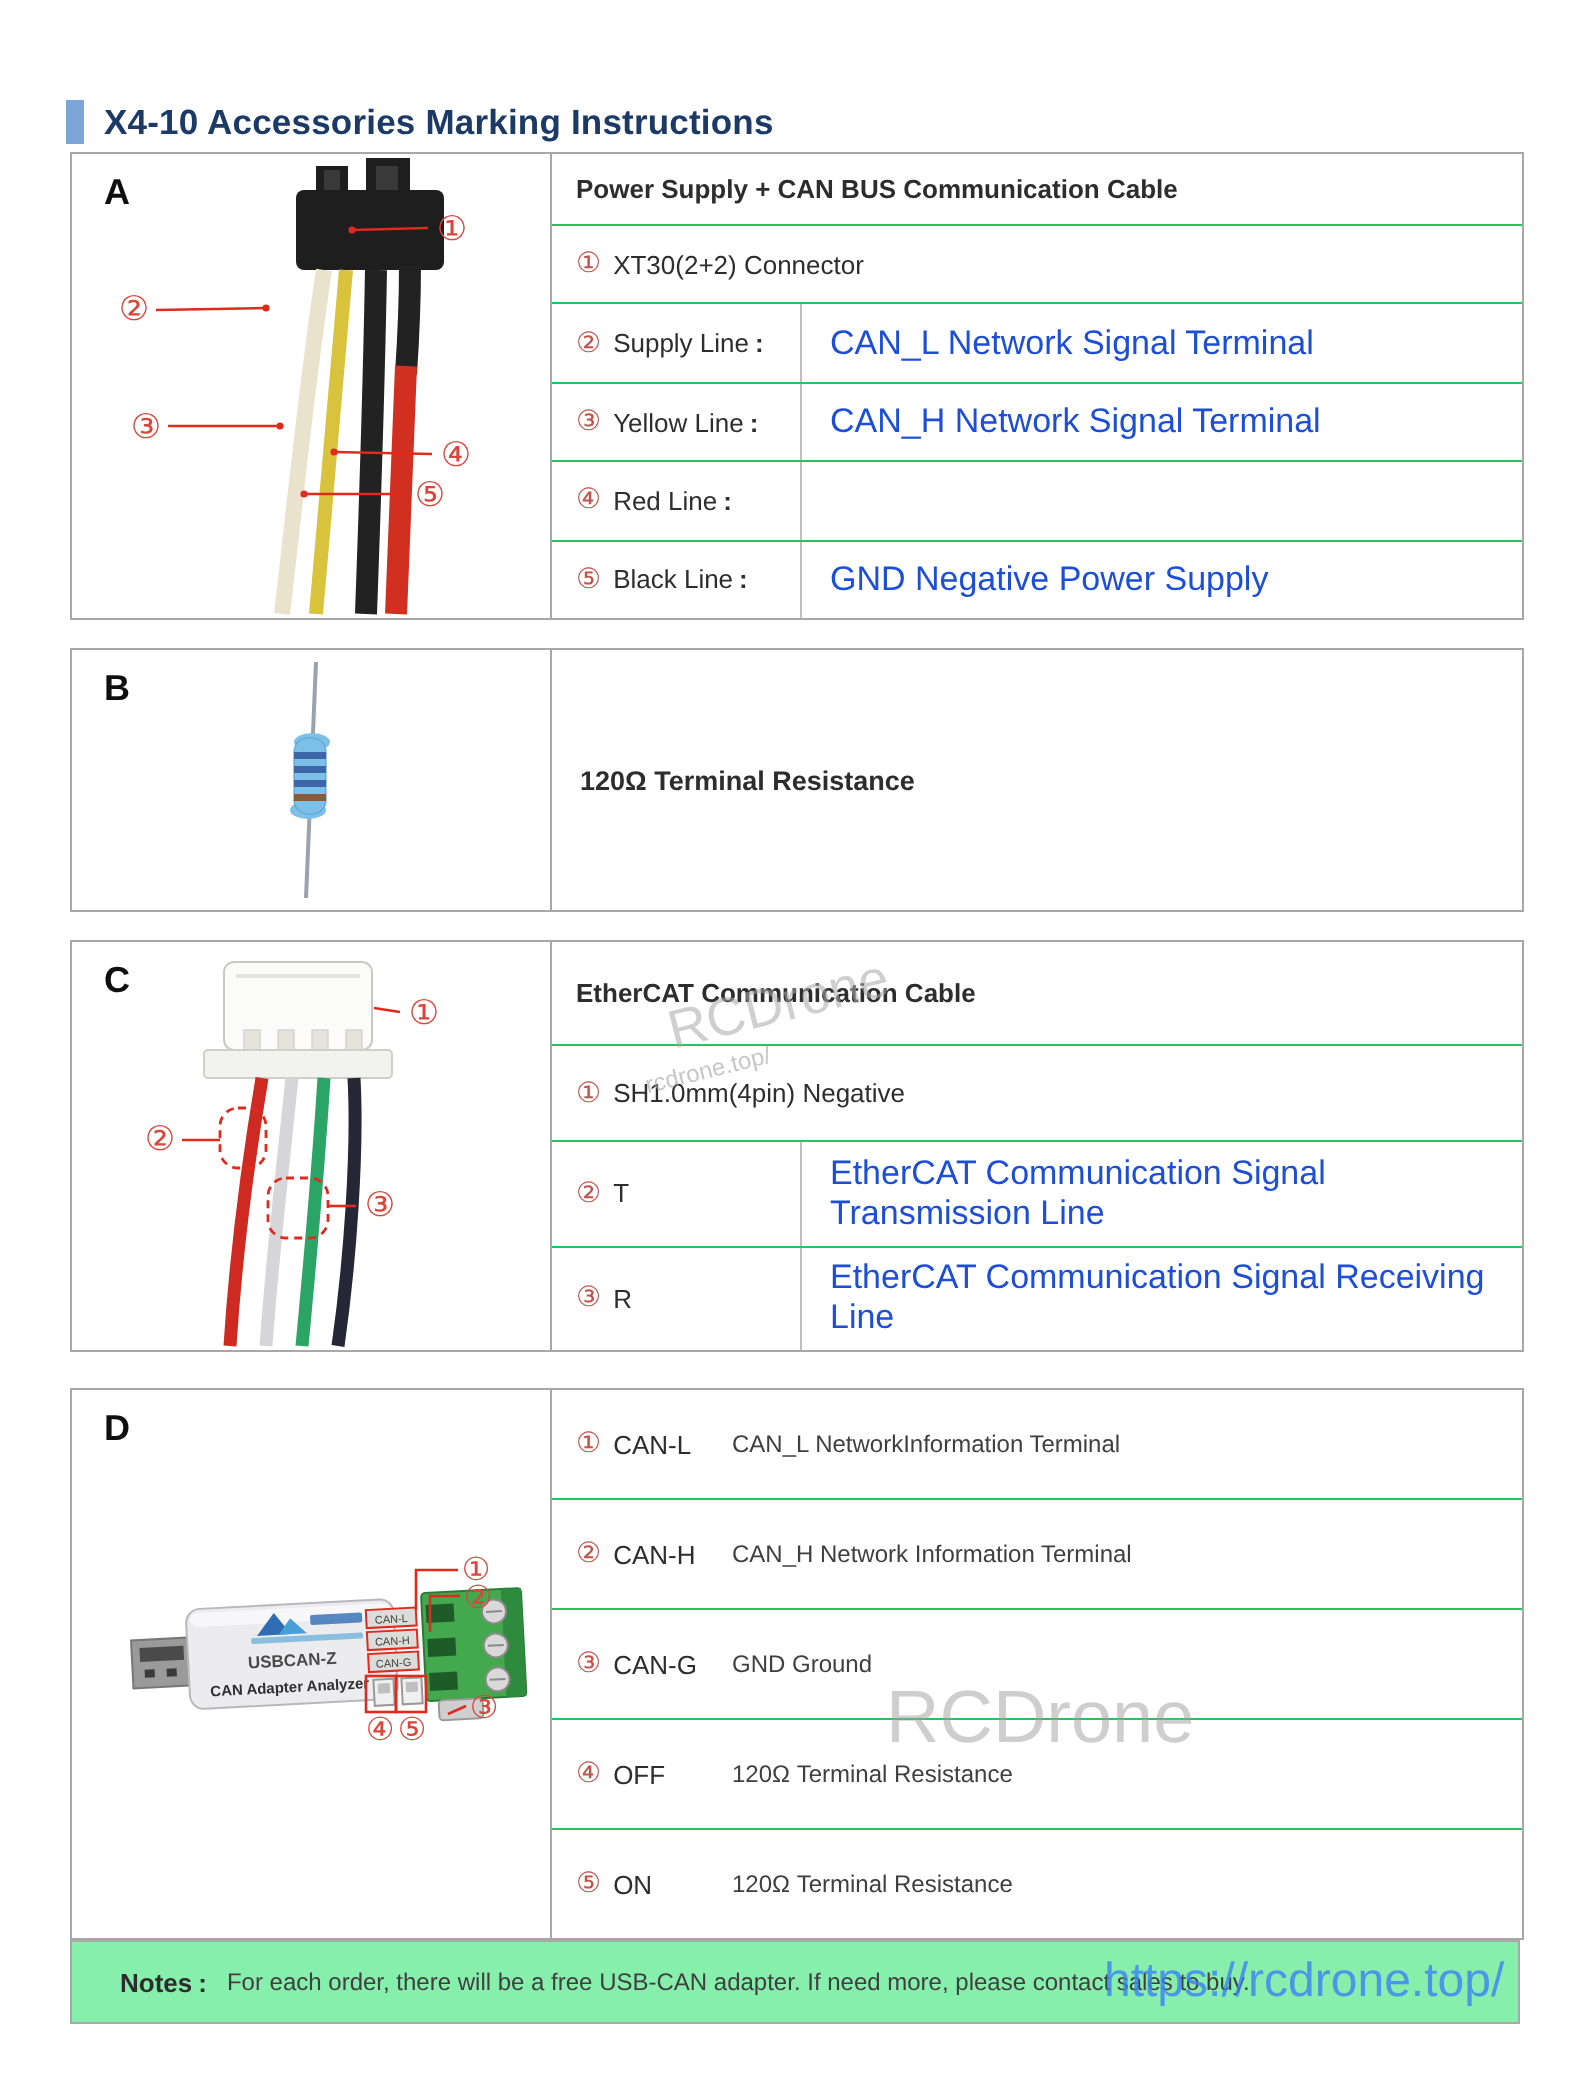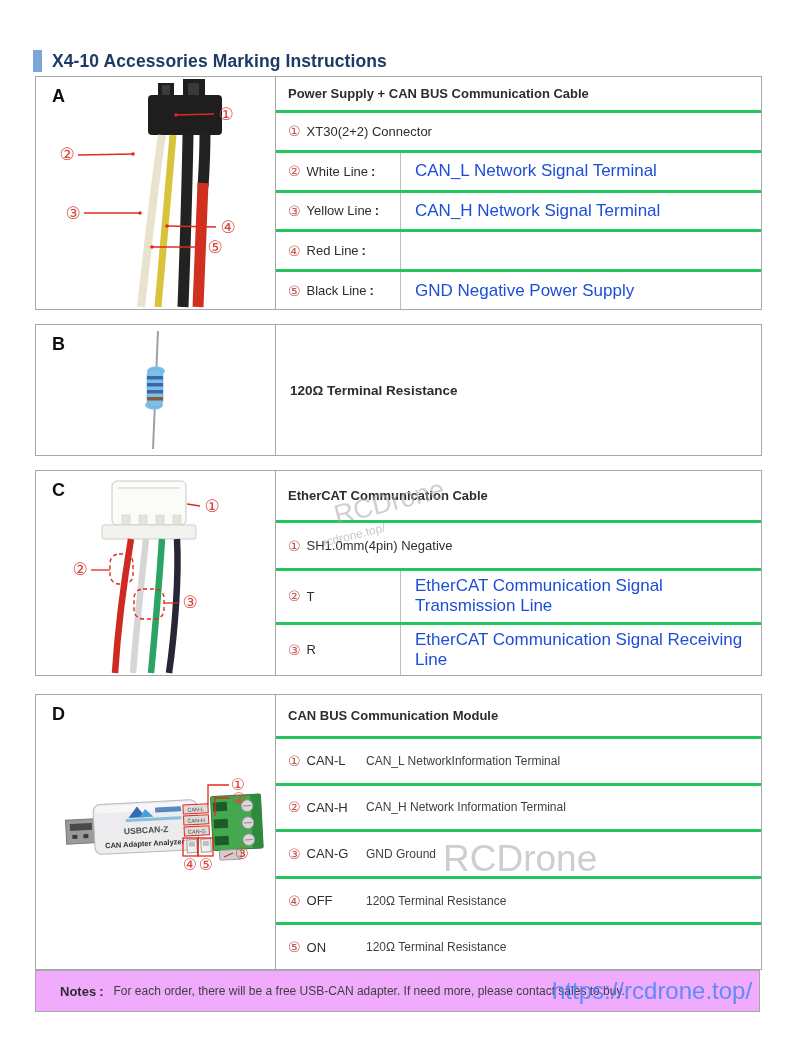--- a/index.html
+++ b/index.html
@@ -15,42 +15,42 @@
   .box{position:absolute;left:35px;width:725px;border:1px solid #a8a8a8;display:flex;background:#fff;}
   #boxA{top:76px;height:232px;}
   #boxB{top:324px;height:130px;}
   #boxC{top:470px;height:204px;}
   #boxD{top:694px;height:274px;}
   .img-cell{width:239px;min-width:239px;border-right:1px solid #a8a8a8;position:relative;}
   .letter{position:absolute;top:9px;left:16px;font-size:18px;font-weight:bold;color:#0f0f0f;z-index:2;}
   svg.photo{position:absolute;left:0;top:0;width:100%;height:100%;}
   
   .tbl{flex:1;display:flex;flex-direction:column;min-width:0;}
-  .tr{display:flex;align-items:center;border-bottom:3px solid #22c55e;box-sizing:border-box;}
+  .tr{display:flex;align-items:center;border-bottom:1px solid #22c55e;box-sizing:border-box;}
   .tr:last-child{border-bottom:0;}
   .th{font-weight:bold;font-size:13px;color:#2d2d2d;padding-left:12px;}
   .full{padding-left:12px;}
   .lc{width:125px;min-width:125px;border-right:1px solid #bfbfbf;align-self:stretch;display:flex;align-items:center;padding-left:12px;box-sizing:border-box;}
   .vc{flex:1;padding-left:14px;font-size:17px;color:#1d4ed8;}
   .cnum{font-family:"DejaVu Sans",sans-serif;color:#c2544e;font-size:14px;margin-right:6px;line-height:1;}
   .blbl{font-weight:normal;color:#2d2d2d;font-size:13px;}
   .colon{font-weight:bold;color:#2d2d2d;margin-left:3px;font-size:13px;}
   #boxA .th{height:36px;}
   #boxA .rowA{flex:1;}
   #boxC .th{height:52px;}
   #boxC .rfull{height:48px;}
   #boxC .rowC{flex:1;}
   #boxD .th{height:44px;}
   #boxD .rowD{flex:1;padding-left:12px;}
   .dl{width:78px;min-width:78px;display:flex;align-items:center;}
   .dv{font-size:12px;color:#3f3f3f;}
   .bcell{flex:1;display:flex;align-items:center;}
   .btext{font-weight:bold;font-size:13.5px;color:#2d2d2d;padding-left:14px;}
   
-  #notes{position:absolute;left:35px;top:970px;width:725px;height:42px;border:1px solid #a8a8a8;display:flex;align-items:center;background:#f0abfc;box-sizing:border-box;}
+  #notes{position:absolute;left:35px;top:970px;width:725px;height:42px;border:1px solid #a8a8a8;display:flex;align-items:center;background:#86efac;box-sizing:border-box;}
   .notes-label{font-weight:bold;font-size:13px;color:#2d2d2d;margin-left:24px;}
   .notes-text{font-size:12px;color:#3f3f3f;margin-left:10px;}
   
   .wm{position:absolute;pointer-events:none;white-space:nowrap;z-index:5;}
   #wmC{left:333px;top:487px;font-size:27px;color:#a9a9a9;opacity:.55;transform:rotate(-14deg);}
   #wmC2{left:322px;top:528px;font-size:12px;color:#a9a9a9;opacity:.65;transform:rotate(-14deg);}
   #wmD{left:443px;top:838px;font-size:37px;color:#9e9e9e;opacity:.5;}
   #wmN{left:552px;top:977px;font-size:24px;color:#3b82f6;opacity:.8;}
 </style>
 </head>
@@ -107,21 +107,21 @@
     <div class="tr th">
       <span>Power Supply + CAN BUS Communication Cable</span>
     </div>
     <div class="tr rowA full">
       <span class="cnum">①</span>
       <span class="blbl">XT30(2+2) Connector</span>
     </div>
     <div class="tr rowA">
       <div class="lc">
         <span class="cnum">②</span>
-        <span class="blbl">White Line</span>
+        <span class="blbl">Supply Line</span>
         <span class="colon">:</span>
       </div>
       <div class="vc"><span>CAN_L Network Signal Terminal</span></div>
     </div>
     <div class="tr rowA">
       <div class="lc">
         <span class="cnum">③</span>
         <span class="blbl">Yellow Line</span>
         <span class="colon">:</span>
       </div>
@@ -278,23 +278,20 @@
       <g font-family="DejaVu Sans" font-size="16" fill="#d8463c" text-anchor="middle">
         <text x="202" y="95">①</text>
         <text x="203" y="109">②</text>
         <text x="206" y="164">③</text>
         <text x="154" y="175">④</text>
         <text x="170" y="175">⑤</text>
       </g>
     </svg>
   </div>
   <div class="tbl">
-    <div class="tr th">
-      <span>CAN BUS Communication Module</span>
-    </div>
     <div class="tr rowD">
       <div class="dl">
         <span class="cnum">①</span>
         <span class="blbl">CAN-L</span>
       </div>
       <span class="dv">CAN_L NetworkInformation Terminal</span>
     </div>
     <div class="tr rowD">
       <div class="dl">
         <span class="cnum">②</span>

